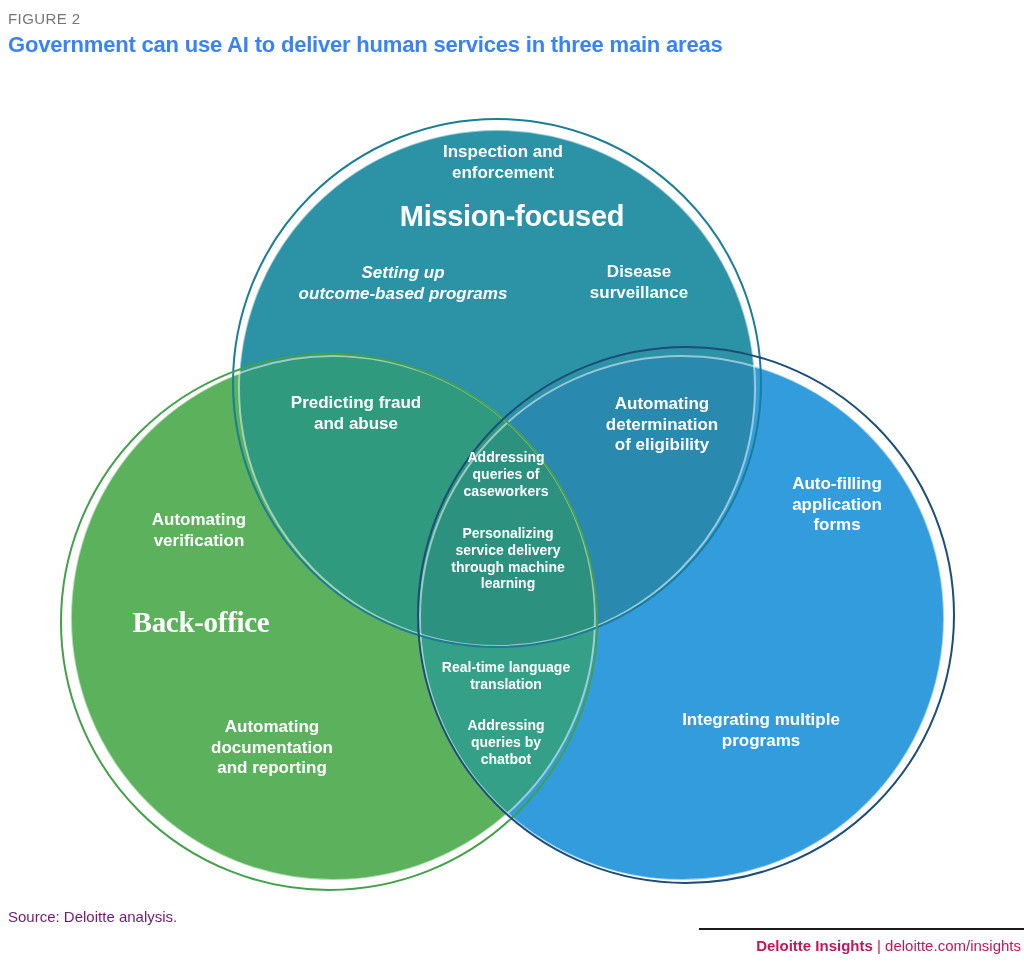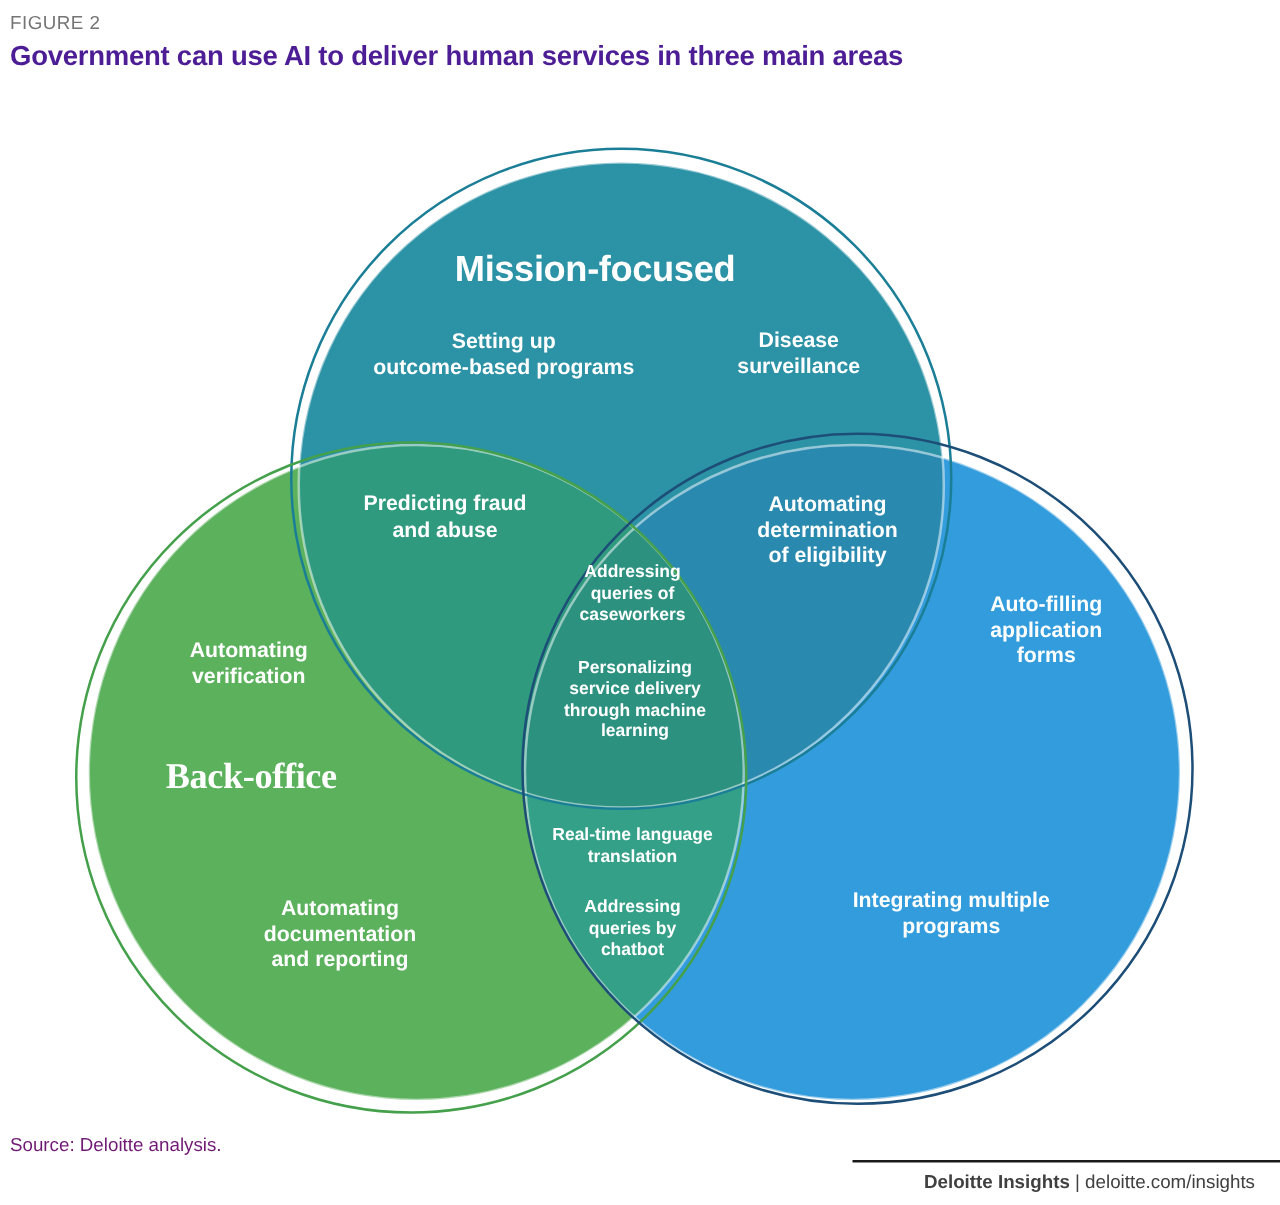--- a/index.html
+++ b/index.html
@@ -23,21 +23,21 @@
     color: #757575;
     letter-spacing: 0.4px;
   }
   .title {
     position: absolute;
     left: 8px;
     top: 32px;
     margin: 0;
     font-size: 22px;
     font-weight: 700;
-    color: #4c1d95;
+    color: #3b82f6;
     letter-spacing: -0.2px;
   }
   .venn-svg {
     position: absolute;
     left: 0;
     top: 0;
   }
   .venn-label {
     position: absolute;
     transform: translate(-50%, -50%);
@@ -64,24 +64,24 @@
     font-size: 15px;
     color: #701a75;
   }
   .footer-brand {
     position: absolute;
     right: 0px;
     top: 928px;
     width: 322px;
     border-top: 2px solid #1a1a1a;
     padding-top: 7px;
-    padding-right: 20px;
+    padding-right: 3px;
     text-align: right;
     font-size: 15px;
-    color: #404040;
+    color: #be185d;
   }
   .footer-brand .brand-bold { font-weight: 700; }
   .footer-brand .brand-rest { font-weight: 400; }
 </style>
 </head>
 <body>
 
 <div class="page">
 
   <div class="figure-label">FIGURE 2</div>
@@ -117,24 +117,26 @@
 
     <circle cx="497" cy="388" r="258" fill="none" stroke="#ffffff" stroke-opacity="0.5" stroke-width="2"></circle>
     <circle cx="333" cy="618" r="262" fill="none" stroke="#ffffff" stroke-opacity="0.5" stroke-width="2"></circle>
     <circle cx="682" cy="618" r="262" fill="none" stroke="#ffffff" stroke-opacity="0.5" stroke-width="2"></circle>
 
     <circle cx="497" cy="383" r="264" fill="none" stroke-width="2" stroke="#1B7E97"></circle>
     <circle cx="329" cy="622" r="268" fill="none" stroke-width="2" stroke="#44A04B"></circle>
     <circle cx="686" cy="615" r="268" fill="none" stroke-width="2" stroke="#1D4E78"></circle>
   </svg>
 
-  <div class="venn-label venn-title" style="left:476px; top:216px;">Mission-focused</div>
+  <div class="venn-label venn-title" style="left:512px; top:216px;">Mission-focused</div>
   <div class="venn-label venn-title" style="left:201px; top:622px;font-family:Liberation Serif, serif;">Back-office</div>
 
-  <div class="venn-label" style="left:403px; top:284px;">Setting up
+  <div class="venn-label" style="left:503px; top:163px;">Inspection and
+enforcement</div>
+  <div class="venn-label" style="left:403px; top:284px;font-style:italic;">Setting up
 outcome-based programs</div>
   <div class="venn-label" style="left:356px; top:414px;">Predicting fraud
 and abuse</div>
 
   <div class="venn-label" style="left:639px; top:283px;">Disease
 surveillance</div>
 
   <div class="venn-label" style="left:662px; top:425px;">Automating
 determination
 of eligibility</div>

